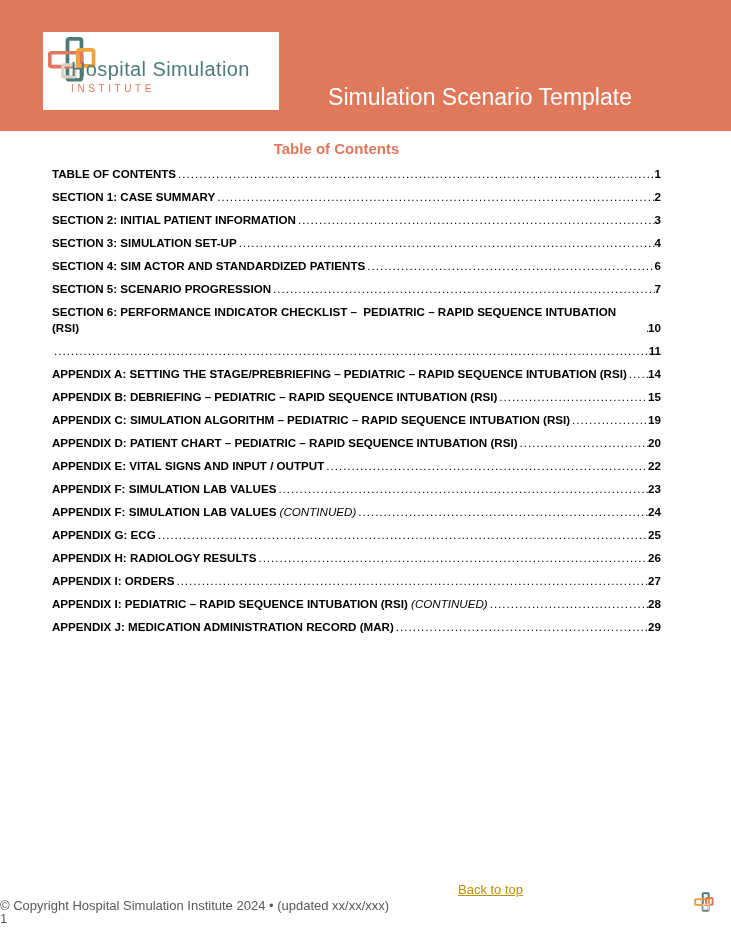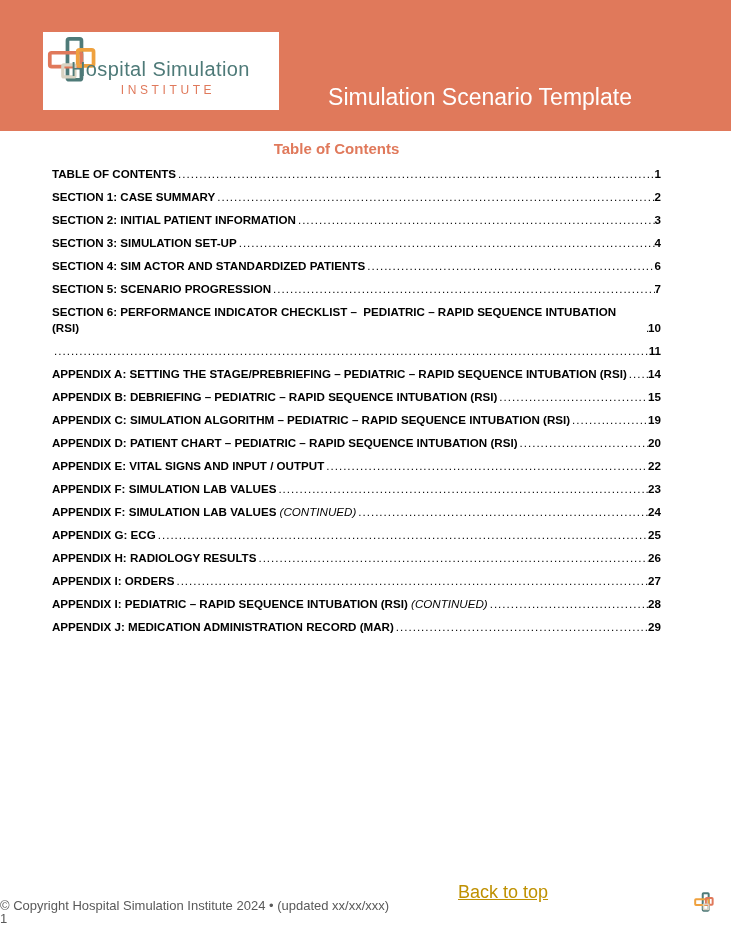--- a/index.html
+++ b/index.html
@@ -36,24 +36,24 @@
   .logo-text {
     position: absolute; left: 28px; top: 26px; width: 194px;
   }
   .logo-name {
     font-size: 20px; font-weight: 400;
     color: var(--teal, #4E7A78);
     letter-spacing: 0.4px; white-space: nowrap;
   }
   .logo-sub {
     margin-top: 2px;
-    font-size: 12px; font-weight: 400;
+    font-size: 10px; font-weight: 400;
     color: var(--banner, #E0795B);
     letter-spacing: 3.6px;
-    text-align: center;
+    text-align: left;
   }
   .doc-title {
     position: absolute; left: 480px; top: 84px;
     transform: translateX(-50%);
     margin: 0;
     font-size: 23px; font-weight: 400;
     color: #ffffff; white-space: nowrap;
   }
 
   
@@ -93,21 +93,21 @@
     position: absolute; top: 879px; left: 0;
     width: 731px; height: 59px;
   }
   .footer-center {
     position: absolute; left: 0; top: 20px; width: 604px;
     font-size: 13px; color: var(--footer_gray, #595959);
     line-height: 13px;
   }
   .back-to-top {
     position: absolute; left: 458px; top: 3px;
-    font-size: 18px;
+    font-size: 13px;
     color: var(--link_gold, #BF9000);
     text-decoration: underline;
     cursor: pointer; white-space: nowrap;
   }
   .mini-logo {
     position: absolute; right: 14px; top: 11px;
     width: 23px; height: 27px;
   }
 </style>
 </head>

